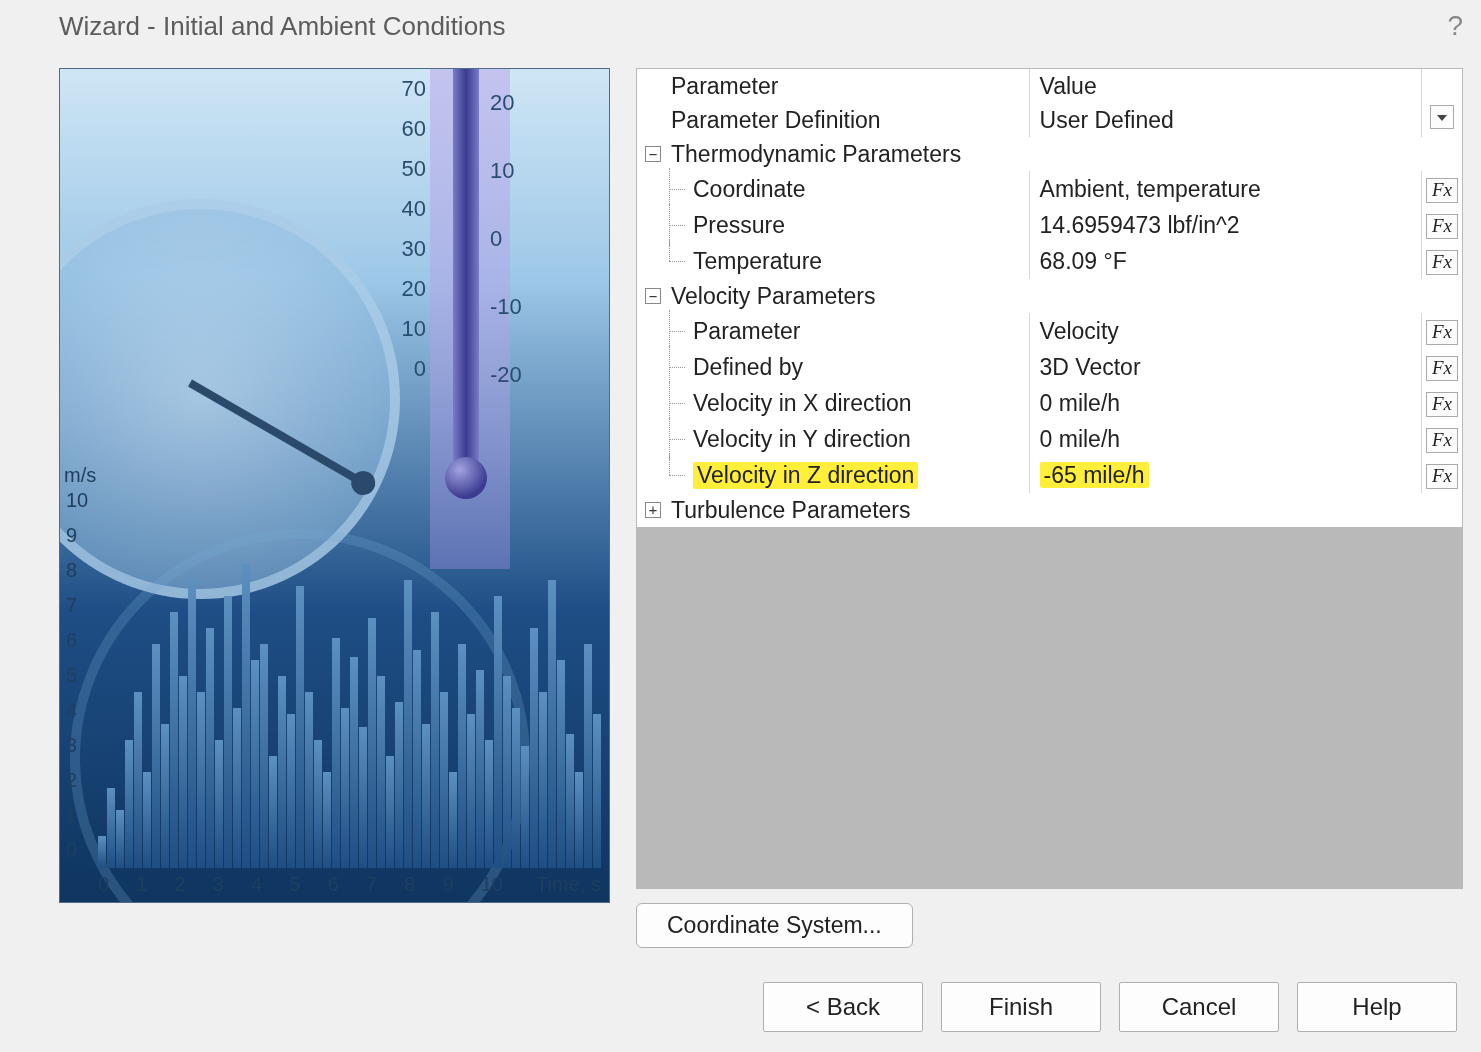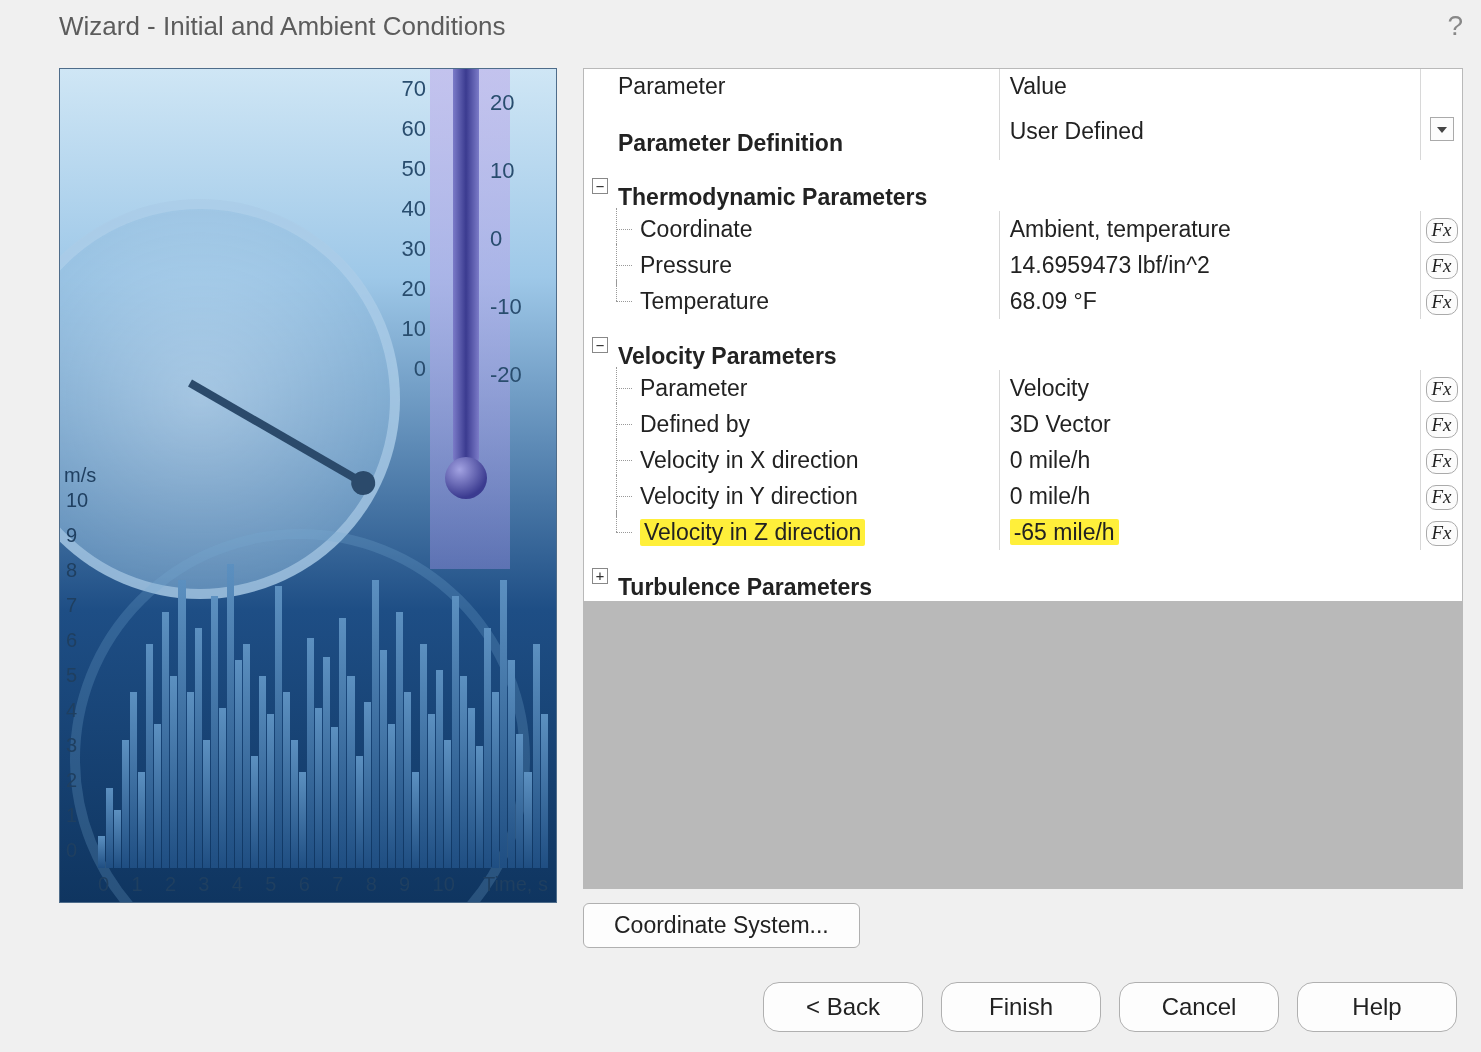--- a/index.html
+++ b/index.html
@@ -36,21 +36,21 @@
     cursor:pointer;
   }
   .body-area {
     flex:1;
     display:flex;
     padding:20px 18px 10px 18px;
     gap:26px;
   }
   
   .illustration {
-    width:498px;
+    width:551px;
     height:835px;
     border:1px solid #4e6c8a;
     position:relative;
     background:linear-gradient(180deg,#cfe6f5 0%, #9ec8e8 25%, #1e4e85 65%, #0f3560 100%);
     overflow:hidden;
   }
   .gauge {
     position:absolute;
     top:130px; left:-60px;
     width:400px; height:400px;
@@ -201,25 +201,25 @@
   }
   .tree-lines::after {
     content:"";
     position:absolute;
     border-top:1px dotted #999;
     left:8px; top:15px; width:16px;
   }
   .tree-lines.last::before { bottom:15px; }
   .indent0 { padding-left:8px;}
   .indent1 { padding-left:8px;}
-  .bold { font-weight:700;margin-top:24px;}
+  .bold { font-weight:400;}
   .fx-btn {
     display:inline-block;
     border:1px solid #aaa;
-    border-radius:10px;
+    border-radius:0;
     padding:1px 5px;
     font-size:19px;
     font-style:italic;
     background:#fcfcfc;
     cursor:pointer;
     font-family:"Times New Roman",serif;
     line-height:1.1;
   }
   .dd-btn {
     display:inline-block;
@@ -252,21 +252,21 @@
   }
   .footer {
     display:flex;
     justify-content:flex-end;
     gap:18px;
     padding:24px 24px 20px 0;
   }
   .footer button {
     border:1px solid #b0b0b0;
     background:#fdfdfd;
-    border-radius:16px;
+    border-radius:2px;
     min-width:160px;
     padding:10px 24px;
     font-size:24px;
     cursor:pointer;
     color:#222;
   }
 </style>
 </head>
 <body>
 

